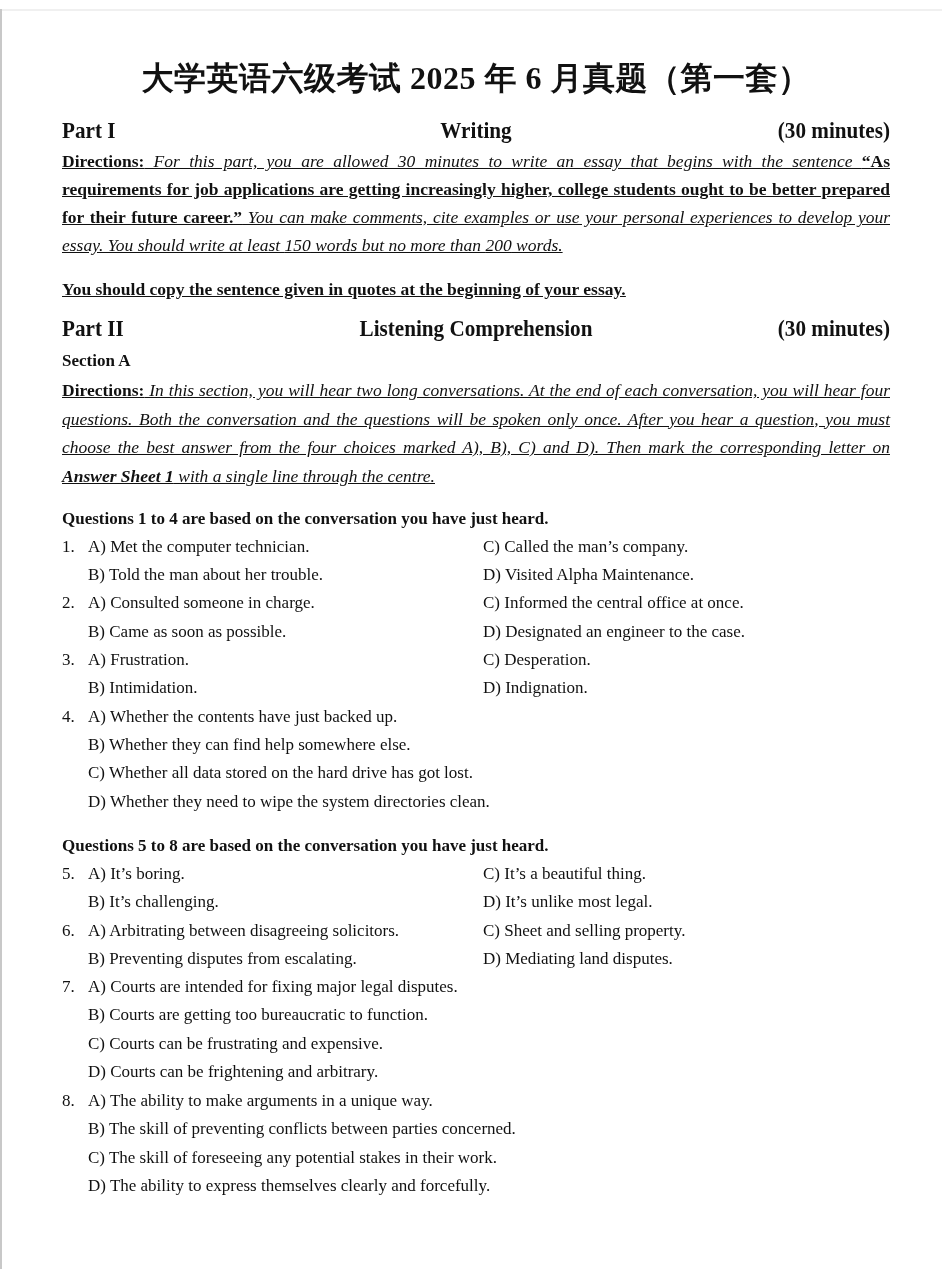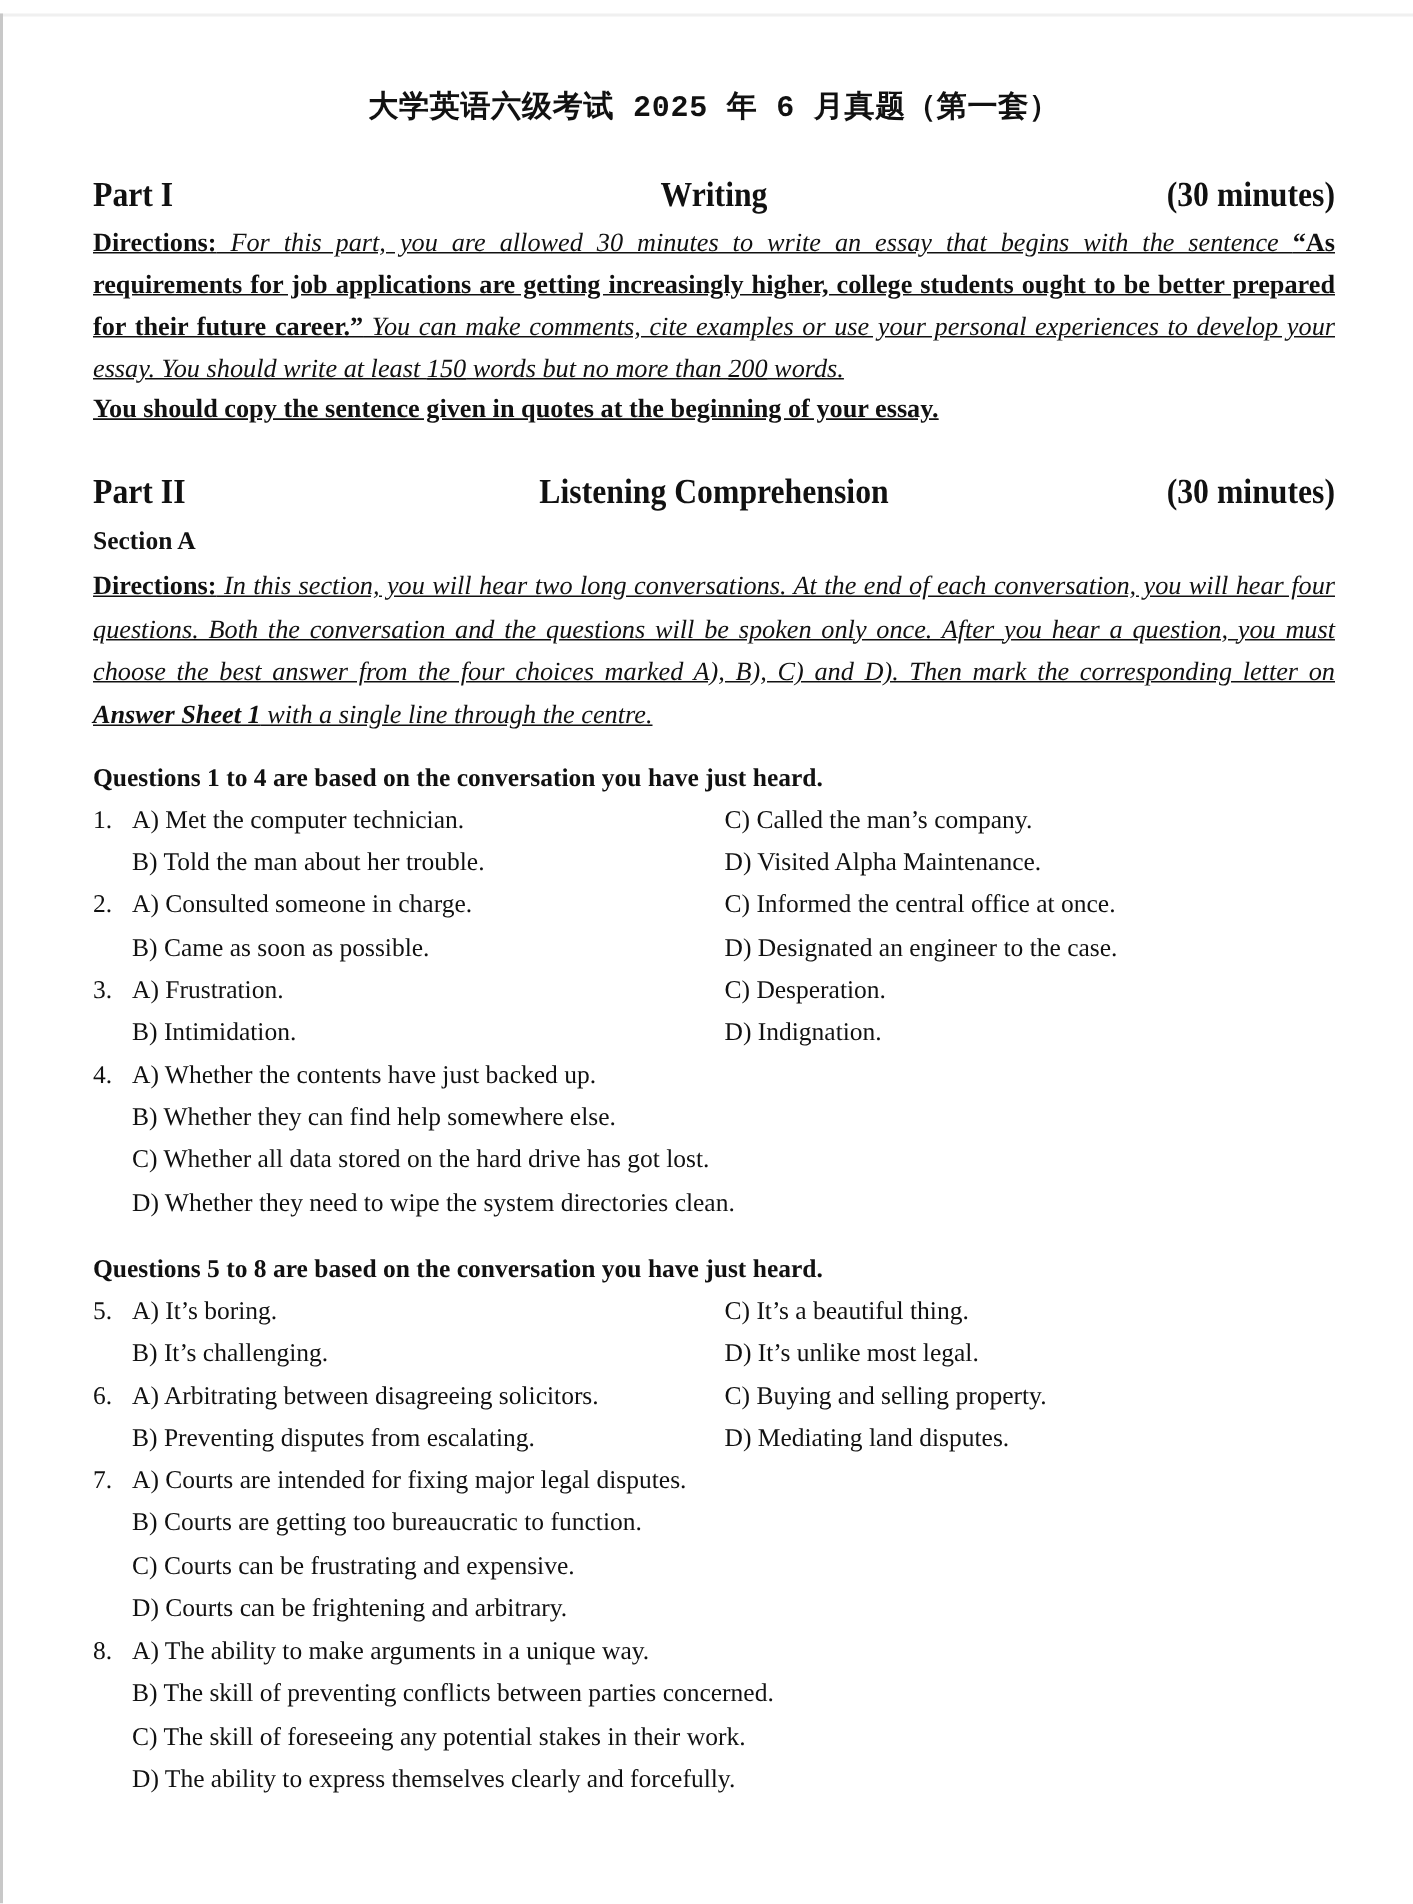--- a/index.html
+++ b/index.html
@@ -5,21 +5,21 @@
   html, body { margin: 0; padding: 0; background: #ffffff; }
   body {
     width: 942px; height: 1269px; position: relative; overflow: hidden;
     font-family: "Liberation Serif", "DejaVu Serif", serif; color: #111;
   }
   .left-edge { position: absolute; left: 0; top: 9px; width: 2px; height: 1260px; background: #c8c8c8; }
   .top-edge { position: absolute; left: 0; top: 9px; width: 942px; height: 2px; background: #f0f0f0; }
   .page { position: absolute; left: 62px; top: 0; width: 828px; }
   .title {
     position: absolute; top: 57px; left: 0; width: 828px; text-align: center;
-    font-family: Liberation Mono, monospace; font-weight: bold; font-size: 20px; letter-spacing: 0.5px;
+    font-family: Liberation Serif, serif; font-weight: bold; font-size: 32px; letter-spacing: 0.5px;
   }
   .part-head {
     position: absolute; left: 0; width: 828px; height: 30px;
     font-weight: bold; font-size: 23.5px; transform: scaleX(0.9); transform-origin: left;
   }
   .part-head span { position: absolute; top: 0; white-space: nowrap; }
   .ph-left { left: 0; }
   .ph-center { left: 0; width: 920px; text-align: center; }
   .ph-right { right: -92px; }
   .para {
@@ -51,21 +51,21 @@
   <div class="part-head" style="top:117px">
     <span class="ph-left">Part I</span>
     <span class="ph-center">Writing</span>
     <span class="ph-right">(30 minutes)</span>
   </div>
 
   <div class="para" style="top:147px">
     <span class="bold">Directions:</span><i> For this part, you are allowed 30 minutes to write an essay that begins with the sentence </i><span class="bold">“As requirements for job applications are getting increasingly higher, college students ought to be better prepared for their future career.”</span><i> You can make comments, cite examples or use your personal experiences to develop your essay. You should write at least </i><i class="u">150</i><i> words but no more than </i><i class="u">200</i><i> words.</i>
   </div>
 
-  <div class="para" style="top:258px">
+  <div class="para" style="top:275px">
     <span class="bold u">You should copy the sentence given in quotes at the beginning of your essay.</span>
   </div>
 
   <div class="part-head" style="top:315px">
     <span class="ph-left">Part II</span>
     <span class="ph-center">Listening Comprehension</span>
     <span class="ph-right">(30 minutes)</span>
   </div>
 
   <div class="line section-label" style="top:347px">Section A</div>
@@ -110,21 +110,21 @@
   <div>
     <span class="opt qnum" style="top:860px">5.</span>
     <span class="opt colA" style="top:860px">A) It’s boring.</span>
     <span class="opt colC" style="top:860px">C) It’s a beautiful thing.</span>
     <span class="opt colA" style="top:888px">B) It’s challenging.</span>
     <span class="opt colC" style="top:888px">D) It’s unlike most legal.</span>
   </div>
   <div>
     <span class="opt qnum" style="top:917px">6.</span>
     <span class="opt colA" style="top:917px">A) Arbitrating between disagreeing solicitors.</span>
-    <span class="opt colC" style="top:917px">C) Buying and selling property.</span>
+    <span class="opt colC" style="top:917px">C) Sheet and selling property.</span>
     <span class="opt colA" style="top:945px">B) Preventing disputes from escalating.</span>
     <span class="opt colC" style="top:945px">D) Mediating land disputes.</span>
   </div>
   <div>
     <span class="opt qnum" style="top:973px">7.</span>
     <span class="opt colA" style="top:973px">A) Courts are intended for fixing major legal disputes.</span>
     <span class="opt colA" style="top:1001px">B) Courts are getting too bureaucratic to function.</span>
     <span class="opt colA" style="top:1030px">C) Courts can be frustrating and expensive.</span>
     <span class="opt colA" style="top:1058px">D) Courts can be frightening and arbitrary.</span>
   </div>

